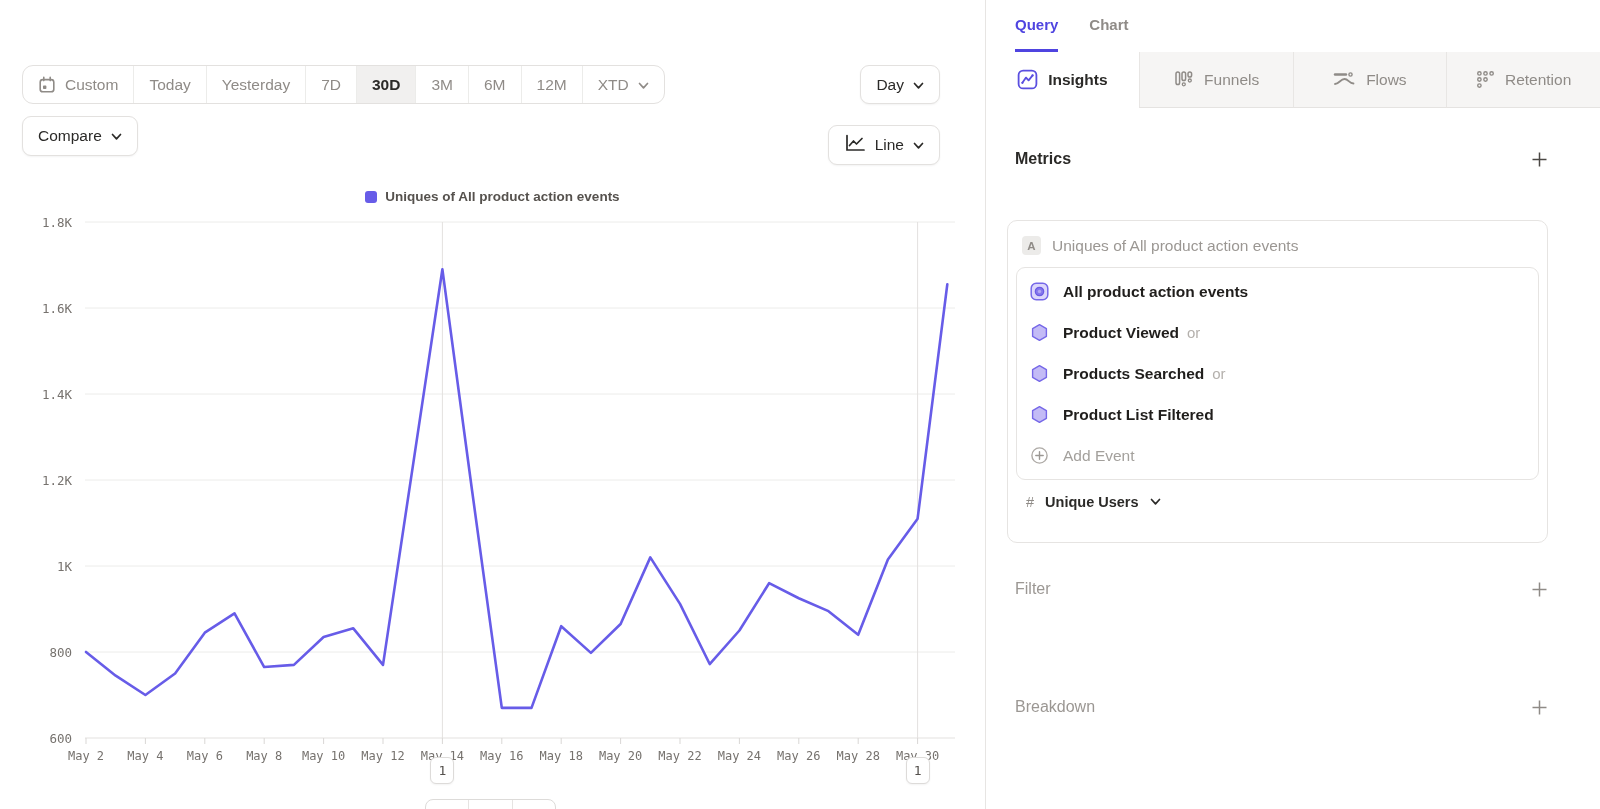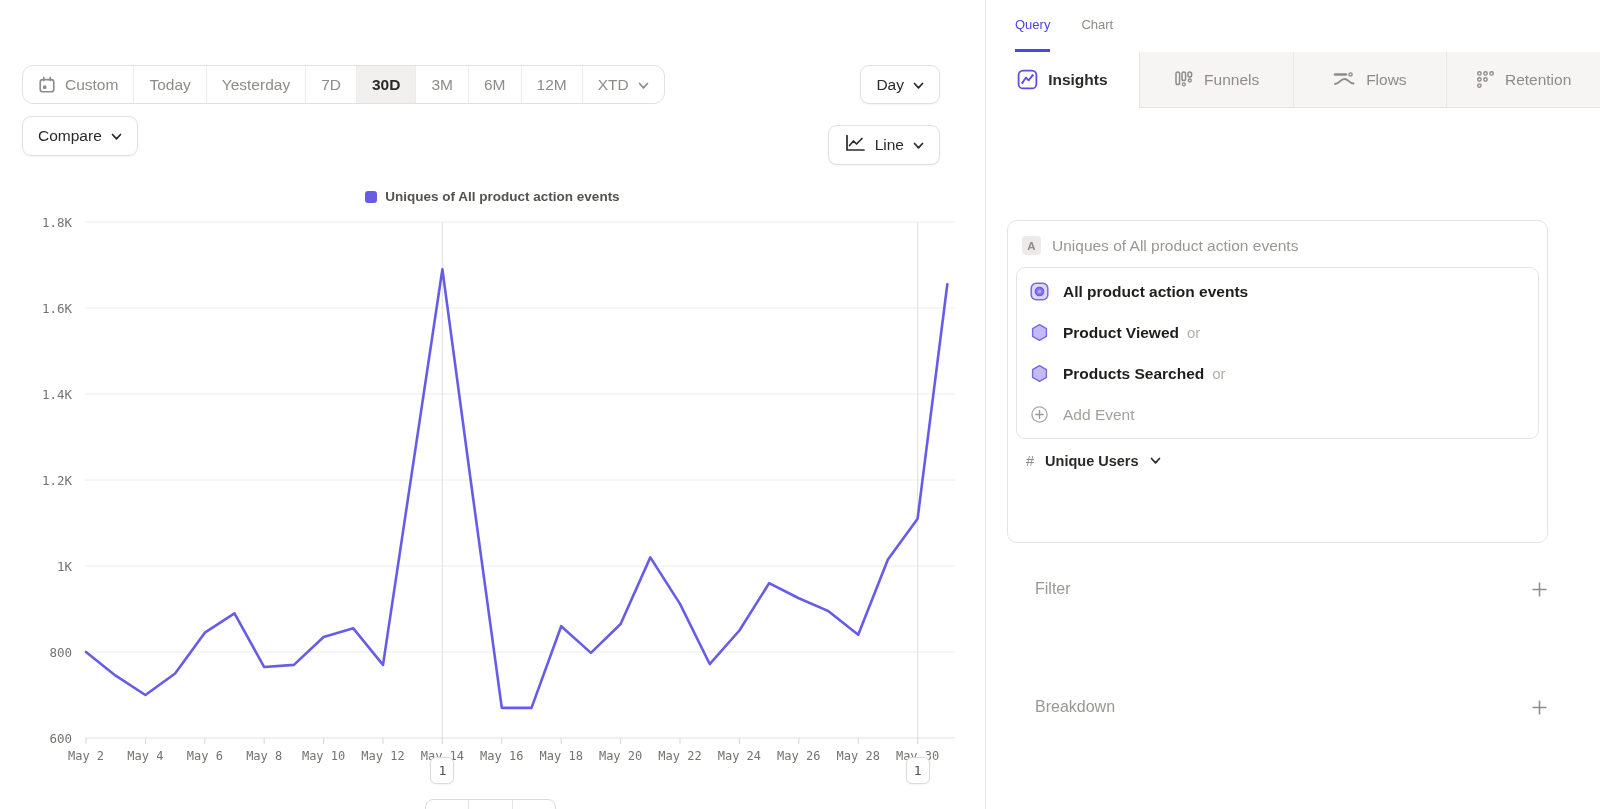--- a/index.html
+++ b/index.html
@@ -36,36 +36,36 @@
                 box-shadow:0 1px 2px rgba(22,21,20,.05); cursor:pointer; }
   .bottom-partial { position:absolute; left:425px; top:799px; width:131px; height:16px; background:#fff;
                     border:1px solid #dddbd9; border-radius:8px 8px 0 0; display:flex; overflow:hidden; }
   .bottom-partial .cell { flex:1; border-left:1px solid #e6e4e2; }
   .bottom-partial .cell:first-child { border-left:none; }
 
   
   .query-pane { position:relative; flex:1; height:809px; border-left:1px solid #e7e5e3; background:#fff; }
 
   .top-tabs { position:absolute; top:0; left:0; right:0; height:52px; display:flex; gap:31px; padding-left:29px; }
-  .top-tab { display:flex; align-items:center; font-size:13px; font-weight:400; color:#8f8b87;
+  .top-tab { display:flex; align-items:center; font-size:15px; font-weight:700; color:#8f8b87;
              border-bottom:3px solid transparent; cursor:pointer; }
   .top-tab.active { color:#4f44e0; border-bottom-color:#4f44e0; }
 
   .report-tabs { position:absolute; top:52px; left:0; right:0; height:56px; display:flex; background:#f6f5f4; }
   .report-tab { flex:1; display:flex; align-items:center; justify-content:center; gap:10px;
                 font-size:15.5px; font-weight:500; color:#8f8b87; cursor:pointer;
                 border-bottom:1px solid #e5e3e1; border-left:1px solid #e8e6e4; }
   .report-tab:first-child { border-left:none;justify-content:center; }
   .report-tab.active { background:#fff; border-bottom-color:#fff; color:#2b2a28; font-weight:600; }
   .report-tab.active svg { color:#5a4fe0; }
   .report-tab svg { color:#8f8b87; }
 
   .section-header { position:absolute; left:29px; width:533px; display:flex; align-items:center; justify-content:space-between; }
   .section-header .title { font-size:16px; font-weight:700; color:#2b2a28; }
-  .section-header.muted .title { color:#9b9793; font-weight:500;margin-left:20px; }
+  .section-header.muted .title { color:#9b9793; font-weight:500; }
   .plus-btn { width:18px; height:18px; display:flex; align-items:center; justify-content:center; cursor:pointer; }
 
   .metric-card { position:absolute; left:21px; top:220px; width:541px; height:323px;
                  border:1px solid #e6e4e2; border-radius:10px; background:#fff; }
   .series-row { display:flex; align-items:center; gap:11px; padding:15px 16px 10px 14px; }
   .series-badge { width:19px; height:19px; border-radius:4px; background:#ecebe9; color:#8f8b87;
                   font-size:11.5px; font-weight:700; display:flex; align-items:center; justify-content:center; }
   .series-label { font-size:15.5px; color:#9b9793; }
   .events-card { margin:2px 8px 0 8px; border:1px solid #e6e4e2; border-radius:9px; padding:3px 0; }
   .event-row { display:flex; align-items:center; gap:14px; height:41px; padding:0 13px; cursor:pointer; }
@@ -253,20 +253,28 @@
               <circle cx="15.6" cy="3.4" r="1.7"></circle>
               <circle cx="3.4" cy="9.5" r="1.7"></circle>
               <circle cx="9.5" cy="9.5" r="1.7"></circle>
               <circle cx="3.4" cy="15.6" r="1.7"></circle>
             </g>
           </svg>
           <span>Retention</span>
         </div>
       </div>
 
+    <div class="section-header" style="top:150px;">
+      <span class="title">Metrics</span>
+      <span class="plus-btn">
+        <svg width="17" height="17" viewBox="0 0 17 17">
+          <path d="M8.5 1.5 V15.5 M1.5 8.5 H15.5" stroke="#4b4845" stroke-width="1.5" fill="none"></path>
+        </svg>
+      </span>
+    </div>
 
     <div class="metric-card">
       <div class="series-row">
         <span class="series-badge">A</span>
         <span class="series-label">Uniques of All product action events</span>
       </div>
       <div class="events-card">
           <div class="event-row">
             <svg width="19" height="19" viewBox="0 0 19 19">
               <rect x="1.2" y="1.2" width="16.6" height="16.6" rx="5" fill="#dcd7fb" stroke="#7668e8" stroke-width="1.5"></rect>
@@ -281,20 +289,26 @@
             </svg>
             <span class="event-label">Product Viewed</span>
             <span class="event-suffix">or</span>
           </div>
           <div class="event-row">
             <svg width="19" height="19" viewBox="0 0 19 19">
               <path d="M9.5 1.6 L16.4 5.55 V13.45 L9.5 17.4 L2.6 13.45 V5.55 Z" fill="#c3bbf6" stroke="#7668e8" stroke-width="1.4" stroke-linejoin="round"></path>
             </svg>
             <span class="event-label">Products Searched</span>
             <span class="event-suffix">or</span>
+          </div>
+          <div class="event-row">
+            <svg width="19" height="19" viewBox="0 0 19 19">
+              <path d="M9.5 1.6 L16.4 5.55 V13.45 L9.5 17.4 L2.6 13.45 V5.55 Z" fill="#c3bbf6" stroke="#7668e8" stroke-width="1.4" stroke-linejoin="round"></path>
+            </svg>
+            <span class="event-label">Product List Filtered</span>
           </div>
           <div class="event-row add">
             <svg width="19" height="19" viewBox="0 0 19 19">
               <circle cx="9.5" cy="9.5" r="7.6" fill="none" stroke="#aeaaa6" stroke-width="1.4"></circle>
               <path d="M9.5 5.8 V13.2 M5.8 9.5 H13.2" stroke="#9b9793" stroke-width="1.4" stroke-linecap="round"></path>
             </svg>
             <span class="event-label">Add Event</span>
           </div>
         </div>
       <div class="agg-row">

